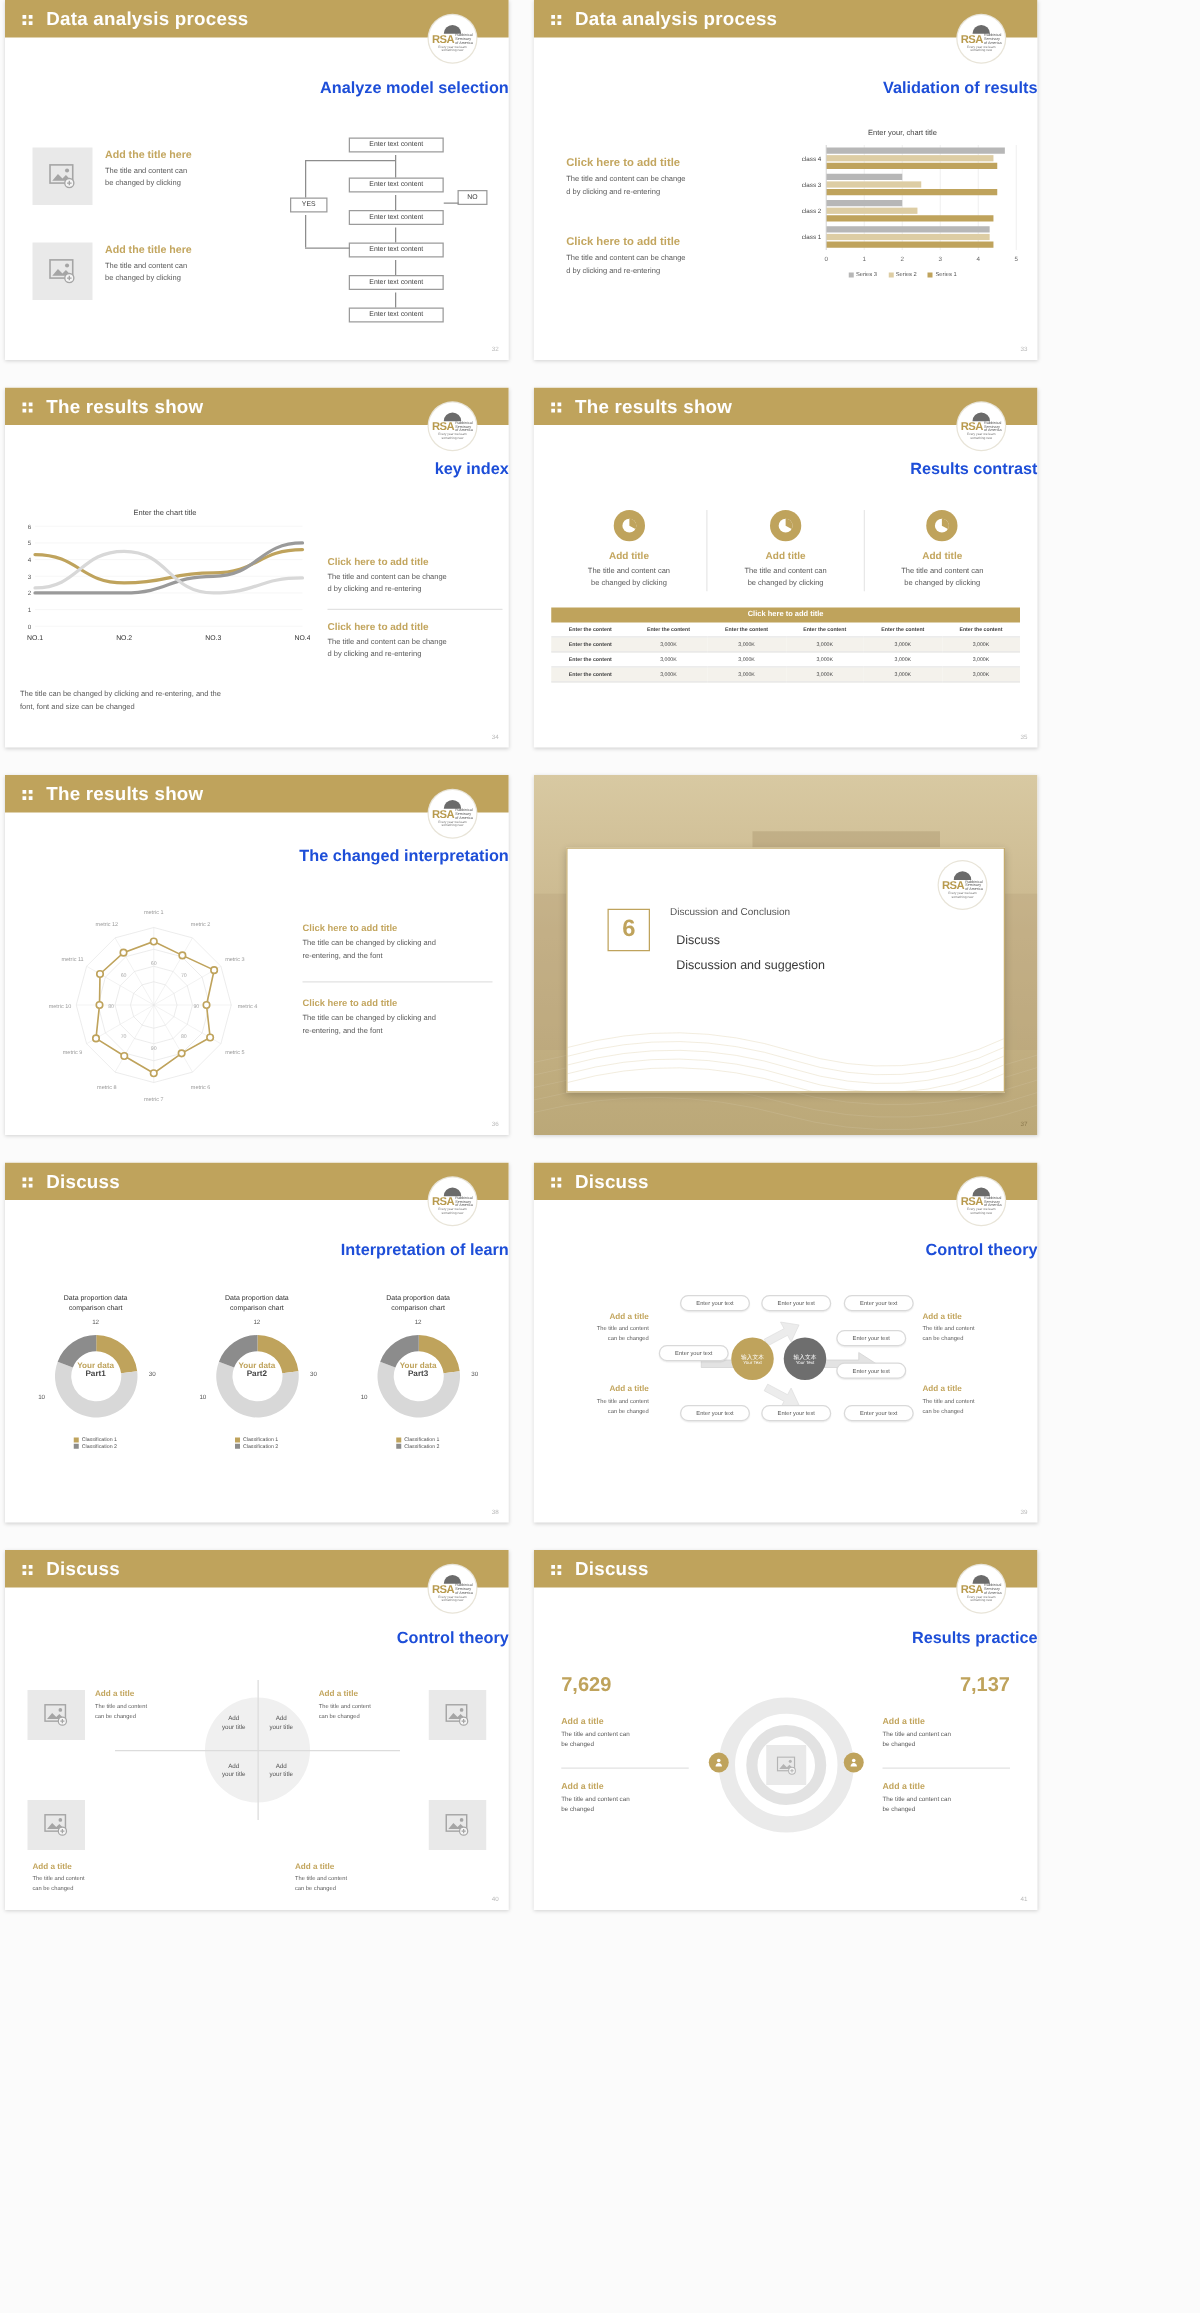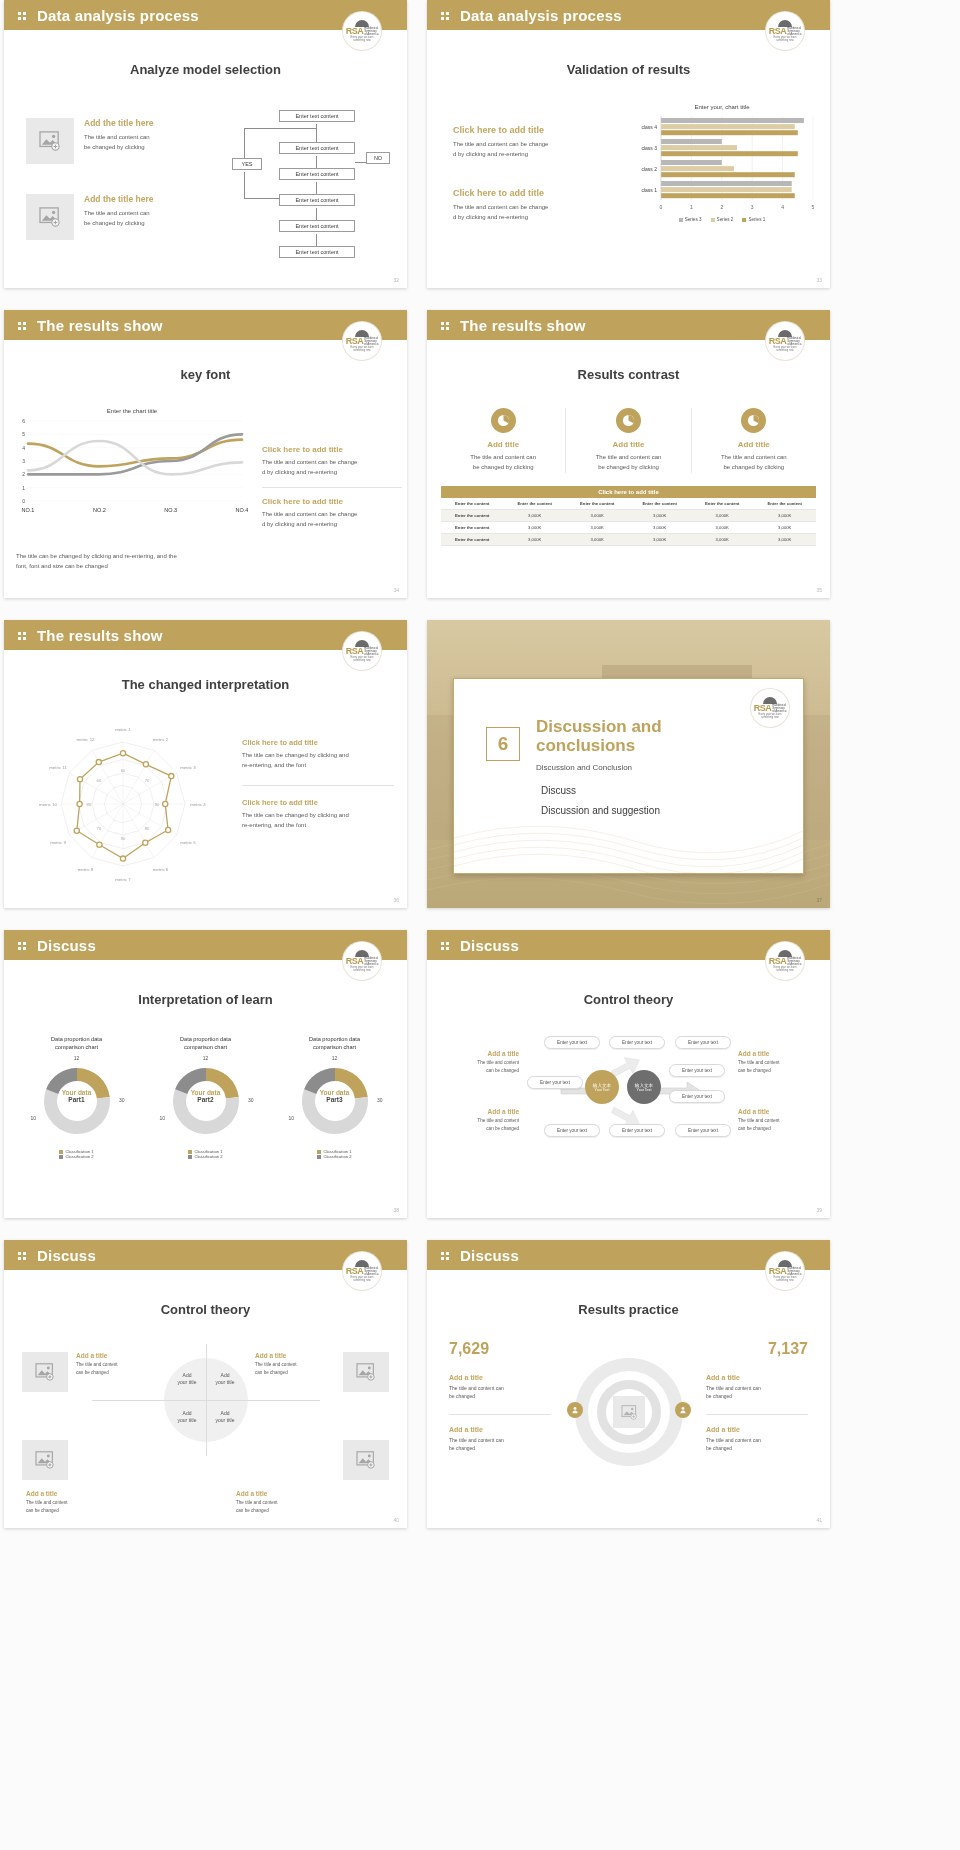--- a/index.html
+++ b/index.html
@@ -41,21 +41,21 @@
     overflow:hidden; z-index:5;
   }
   .logo .dome { width:14px;height:7px;border-radius:7px 7px 0 0; background:#6b6b6b; margin-bottom:0px;}
   .logo .rsa { font-size:9px;font-weight:bold;color:#b89a4e; line-height:1; letter-spacing:-.5px;}
   .logo .sub { font-size:2.6px; color:#777; line-height:1.2; text-align:center; width:34px;}
   .logo .rsarow{display:flex;align-items:center;gap:1px;}
   .logo .rsatxt{font-size:3px;color:#555;line-height:1;text-align:left;}
 
   .pnum { position:absolute; right:8px; bottom:5px; font-size:5px; color:#b9b9b9; }
 
-  .ctitle { position:absolute; left:0; right:0; text-align:center; color:#404040;
+  .ctitle { position:absolute; left:0; right:0; text-align:right; color:#1d4ed8;
             font-size:13px; font-weight:bold; }
   .gtitle { color:#c3a65f; font-weight:bold; }
   .body-txt { color:#5a5a5a; font-size:6px; line-height:1.65; }
 
   
   .imgbox { background:#e9e9e9; display:flex;align-items:center;justify-content:center; }
   .imgbox svg { opacity:.55; }
 
   
   .fbox {
@@ -258,21 +258,21 @@
       <h1>The results show</h1>
     </div>
     <div class="logo">
       <div class="dome"></div>
       <div class="rsarow">
           <span class="rsa">RSA</span>
       <span class="rsatxt"><span>Rabbinical</span><br><span>Seminary</span><br><span>of America</span></span>
         </div>
       <div class="sub">Every year we learn something new</div>
     </div>
-    <div class="ctitle" style="top:57px;">key font</div>
+    <div class="ctitle" style="top:57px;">key index</div>
 
     <div style="position:absolute;left:8px;top:98px;width:240px;height:135px;">
       <div style="text-align:center;font-size:6px;color:#444;">Enter the chart title</div>
       <div id="linechart" style="position:relative;margin-top:5px;height:112px;"><svg width="236" height="96">
             <line x1="16" y1="82" x2="230" y2="82" stroke="#efefef" stroke-width=".4"></line>
             <text x="13" y="84" font-size="5" fill="#555" text-anchor="end">0</text>
             <line x1="16" y1="68.66666666666667" x2="230" y2="68.66666666666667" stroke="#efefef" stroke-width=".4"></line>
             <text x="13" y="70.66666666666667" font-size="5" fill="#555" text-anchor="end">1</text>
             <line x1="16" y1="55.333333333333336" x2="230" y2="55.333333333333336" stroke="#efefef" stroke-width=".4"></line>
             <text x="13" y="57.333333333333336" font-size="5" fill="#555" text-anchor="end">2</text>
@@ -515,21 +515,20 @@
             <span class="rsa">RSA</span>
         <span class="rsatxt"><span>Rabbinical</span><br><span>Seminary</span><br><span>of America</span></span>
           </div>
         <div class="sub">Every year we learn something new</div>
       </div>
 
       <div style="position:absolute;left:32px;top:48px;width:34px;height:34px;border:1.6px solid #bfa35c;
                   display:flex;align-items:center;justify-content:center;font-size:19px;color:#bfa35c;font-weight:bold;">6</div>
 
       <div style="position:absolute;left:82px;top:38px;width:190px;">
-        <div style="font-size:17px;font-weight:bold;color:#bfa35c;line-height:1.12;">Discussion and conclusions</div>
         <div style="font-size:8px;color:#555;margin-top:8px;">Discussion and Conclusion</div>
         <div style="margin-top:13px;display:flex;align-items:center;gap:5px;">
           <span class="dots" style="margin:0;">
             <i style="background:#bfa35c"></i><i style="background:#bfa35c"></i><i style="background:#bfa35c"></i><i style="background:#bfa35c"></i>
           </span>
           <span style="font-size:10px;color:#3a3a3a;">Discuss</span>
         </div>
         <div style="margin-top:9px;display:flex;align-items:center;gap:5px;">
           <span class="dots" style="margin:0;">
             <i style="background:#bfa35c"></i><i style="background:#bfa35c"></i><i style="background:#bfa35c"></i><i style="background:#bfa35c"></i>

